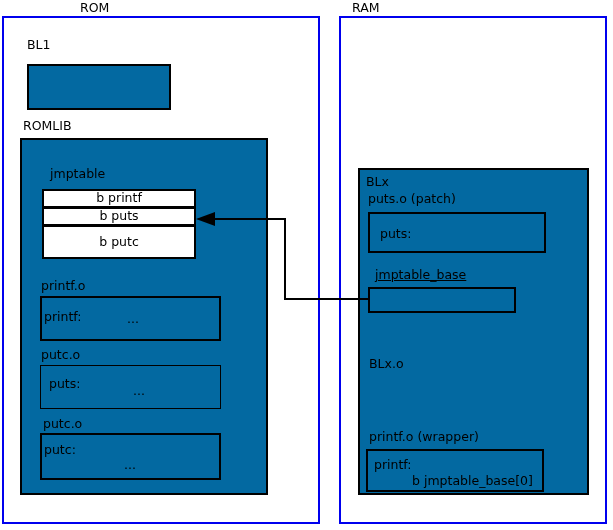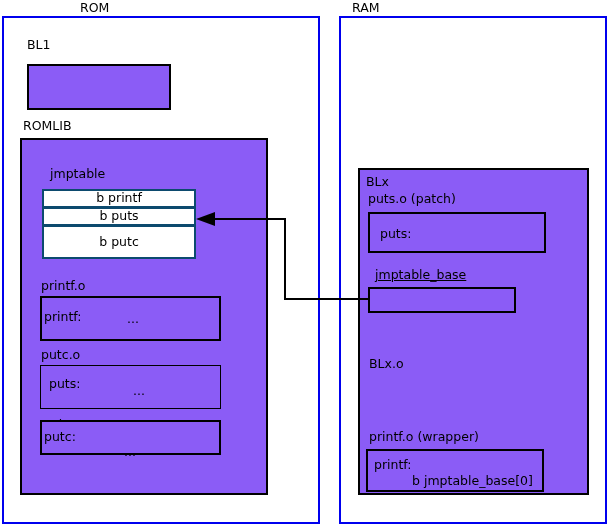--- a/index.html
+++ b/index.html
@@ -30,21 +30,21 @@
     position: absolute;
     font-size: 12.5px;
     color: #000000;
     white-space: nowrap;
     line-height: 1;
   }
 
   
   .box {
     border: 2px solid #000000;
-    background: #8b5cf6;
+    background: #0369a1;
   }
   .box.thin { border-width: 1.6px; }
 
   
   .label {
     position: absolute;
     font-size: 12.5px;
     color: #000000;
     white-space: nowrap;
     line-height: 1;
@@ -54,21 +54,21 @@
   .box-text {
     position: absolute;
     font-size: 12.5px;
     color: #000000;
     white-space: nowrap;
     line-height: 1.25;
   }
 
   
   .slot {
-    border: 2px solid #0c4a6e;
+    border: 2px solid #000000;
     background: #ffffff;
     display: flex;
     align-items: center;
     justify-content: center;
     font-size: 12.5px;
     color: #000000;
     line-height: 1;
   }
 
   
@@ -108,21 +108,21 @@
     <span class="box-text" style="left:85px; top:13px;">...</span>
   </div>
 
   <div class="label" style="left:41px; top:349px;">putc.o</div>
   <div class="abs box thin" style="left:40px; top:365px; width:181px; height:44px;">
     <span class="box-text" style="left:8px; top:10px;">puts:</span>
     <span class="box-text" style="left:92px; top:17px;">...</span>
   </div>
 
   <div class="label" style="left:43px; top:418px;">putc.o</div>
-  <div class="abs box" style="left:40px; top:420px; width:181px; height:35px;">
+  <div class="abs box" style="left:40px; top:433px; width:181px; height:47px;">
     <span class="box-text" style="left:2px; top:7px;">putc:</span>
     <span class="box-text" style="left:82px; top:22px;">...</span>
   </div>
 
   <div class="region-label" style="left:352px; top:2px;">RAM</div>
   <div class="abs region" style="left:339px; top:16px; width:268px; height:508px;"></div>
 
   <div class="abs box" style="left:358px; top:168px; width:231px; height:327px;"></div>
   <div class="label" style="left:366px; top:176px;">BLx</div>
 

